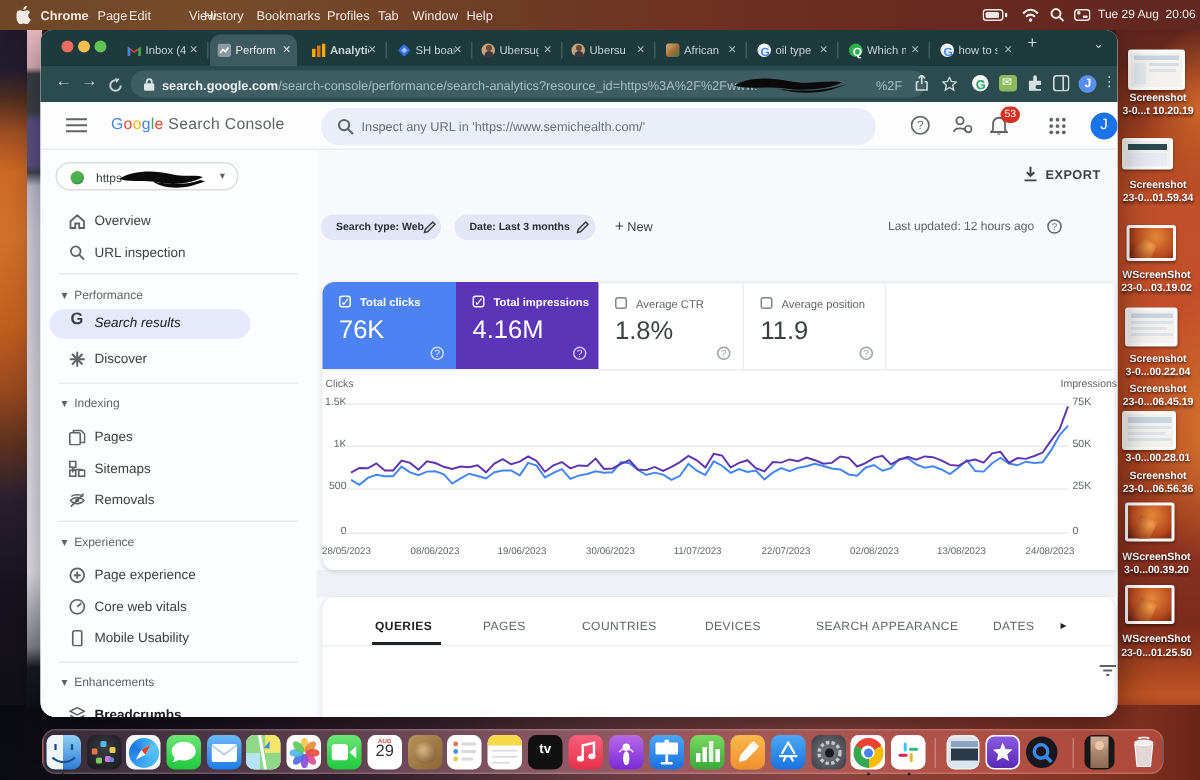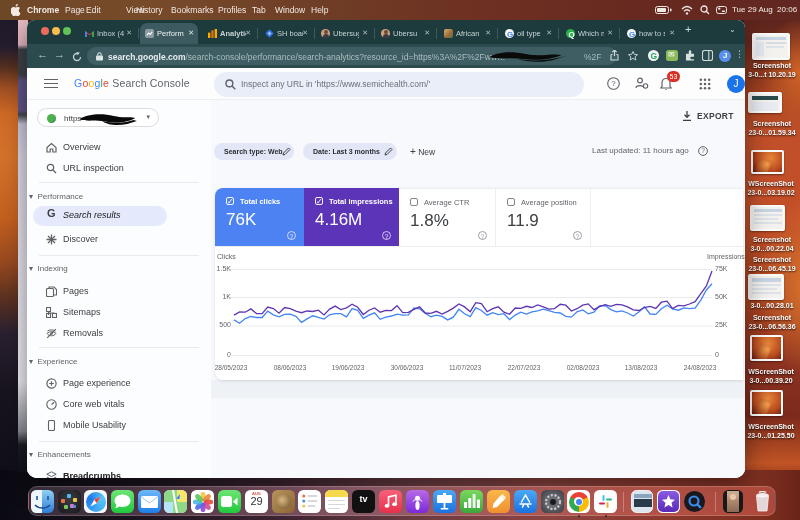--- a/index.html
+++ b/index.html
@@ -36,21 +36,21 @@
 #toolbar { position:absolute; left:0; top:24px; width:718px; height:24px; background:#2b4b4f; }
 .nav { position:absolute; top:4px; color:#c3d2d2; font-size:11px; }
 #omni { position:absolute; left:60px; top:3px; width:530px; height:18px; border-radius:9px; background:#3e5e63; color:#e8eef0; font-size:8.5px; }
 
 #content { position:absolute; left:0; top:48px; width:718px; height:410px; background:#fff; }
 #gsc-head { position:absolute; left:0; top:0; width:718px; height:32px; background:#fdfdfe; border-bottom:1px solid #eceef2; }
 #gsc-body { position:absolute; left:0; top:32px; width:718px; height:378px; }
 #sidebar { position:absolute; left:0; top:0; width:184px; height:378px; background:#fcfdfe; }
 #main { position:absolute; left:184px; top:0; width:534px; height:378px; background:#f8f9fc; }
 .sideitem { position:absolute; left:32px; font-size:9px; color:#3c4043; }
-.sechead { position:absolute; left:2px; font-size:8px; color:#5f6368; }
+.sechead { position:absolute; left:14px; font-size:8px; color:#5f6368; }
 .sideico { position:absolute; left:19px; width:11px; height:11px; }
 .sdiv { position:absolute; left:12px; width:160px; height:1px; background:#e8eaed; }
 .chip { position:absolute; top:0; height:17px; border-radius:9px; background:#e2e6f7; color:#2a2d33; font-size:7px; font-weight:bold; line-height:17px; }
 .card { position:absolute; top:0; height:58px; color:#fff; }
 .cb { position:absolute; left:11px; top:9px; width:8px; height:8px; border:1px solid rgba(255,255,255,.95); border-radius:2px; font-size:8px; line-height:8px; text-align:center; }
 .cb.g { border-color:#80868b; }
 .clab { position:absolute; left:25px; top:9px; font-size:7.5px; font-weight:bold; }
 .cval { position:absolute; left:11px; top:22px; font-size:17px; }
 .chelp { position:absolute; right:8px; bottom:6px; width:9px; height:9px; border:1px solid rgba(255,255,255,.7); border-radius:50%; font-size:7px; line-height:9px; text-align:center; color:rgba(255,255,255,.85); }
 .chelp.g { border-color:#9aa0a6; color:#9aa0a6; }
@@ -396,21 +396,21 @@
               <line x1="1" y1="9.3" x2="9" y2="9.3" stroke="#3c4043" stroke-width="1.3"></line>
             </svg>
           <span class="abs" style="left:486px;top:11px;font-size:8.5px;font-weight:bold;color:#3c4043;letter-spacing:.3px;">EXPORT</span>
           <div class="chip" style="left:3px;top:43px;width:80px;"><span style="margin-left:10px;">Search type: Web</span><svg class="abs" style="left:68px;top:4px;" width="9" height="9" viewBox="0 0 9 9">
                 <path d="M1 8 L1.5 6 L6.5 1 L8 2.5 L3 7.5 Z" fill="none" stroke="#3c4043" stroke-width="1"></path>
               </svg></div>
           <div class="chip" style="left:92px;top:43px;width:94px;"><span style="margin-left:10px;">Date: Last 3 months</span><svg class="abs" style="left:81px;top:4px;" width="9" height="9" viewBox="0 0 9 9">
                 <path d="M1 8 L1.5 6 L6.5 1 L8 2.5 L3 7.5 Z" fill="none" stroke="#3c4043" stroke-width="1"></path>
               </svg></div>
           <span class="abs" style="left:199px;top:46px;font-size:8.5px;color:#3c4043;"><span style="font-size:10px;">+</span> New</span>
-          <span class="abs" style="left:381px;top:46px;font-size:8px;color:#5f6368;">Last updated: 11 hours ago</span>
+          <span class="abs" style="left:381px;top:46px;font-size:8px;color:#5f6368;">Last updated: 12 hours ago</span>
           <svg class="abs" style="left:487px;top:46px;" width="10" height="10" viewBox="0 0 10 10">
               <circle cx="5" cy="5" r="4.4" fill="none" stroke="#5f6368" stroke-width="1"></circle>
               <text x="5" y="7.3" font-size="6.5" fill="#5f6368" text-anchor="middle" font-family="Liberation Sans">?</text>
             </svg>
           <div class="abs" style="left:4px;top:88px;width:528px;height:192px;background:#fff;border-radius:8px 0 0 8px;box-shadow:0 1px 3px rgba(60,64,67,.15);">
             <div class="card" style="left:0;width:89px;background:#4d82f3;border-radius:8px 0 0 0;">
               <div class="cb">✓</div>
                 <span class="clab">Total clicks</span>
                 <span class="cval">76K</span>
                 <div class="chelp">?</div>
@@ -458,20 +458,36 @@
           </svg>
           <span class="datlab" style="left:0px;top:264px;width:40px;text-align:center;">28/05/2023</span>
           <span class="datlab" style="left:59px;top:264px;width:40px;text-align:center;">08/06/2023</span>
           <span class="datlab" style="left:117px;top:264px;width:40px;text-align:center;">19/06/2023</span>
           <span class="datlab" style="left:176px;top:264px;width:40px;text-align:center;">30/06/2023</span>
           <span class="datlab" style="left:234px;top:264px;width:40px;text-align:center;">11/07/2023</span>
           <span class="datlab" style="left:293px;top:264px;width:40px;text-align:center;">22/07/2023</span>
           <span class="datlab" style="left:352px;top:264px;width:40px;text-align:center;">02/08/2023</span>
           <span class="datlab" style="left:410px;top:264px;width:40px;text-align:center;">13/08/2023</span>
           <span class="datlab" style="left:469px;top:264px;width:40px;text-align:center;">24/08/2023</span>
+          <div class="abs" style="left:4px;top:298px;width:528px;height:80px;background:#fff;border-radius:8px 8px 0 0;box-shadow:0 1px 3px rgba(60,64,67,.15);">
+            <span class="qtab" style="left:35px;top:15px;color:#202124;font-weight:bold;">QUERIES</span>
+            <span class="qtab" style="left:107px;top:15px;">PAGES</span>
+            <span class="qtab" style="left:173px;top:15px;">COUNTRIES</span>
+            <span class="qtab" style="left:255px;top:15px;">DEVICES</span>
+            <span class="qtab" style="left:329px;top:15px;">SEARCH APPEARANCE</span>
+            <span class="qtab" style="left:447px;top:15px;">DATES</span>
+            <span class="qtab" style="left:492px;top:14px;color:#202124;">▸</span>
+            <div class="abs" style="left:33px;top:30px;width:46px;height:2px;background:#202124;"></div>
+            <div class="abs" style="left:0;top:32px;width:528px;height:1px;background:#eceef1;"></div>
+            <svg class="abs" style="left:518px;top:45px;" width="11" height="9" viewBox="0 0 11 9">
+                <line x1="0" y1="1" x2="11" y2="1" stroke="#5f6368" stroke-width="1.2"></line>
+                <line x1="2.5" y1="4" x2="8.5" y2="4" stroke="#5f6368" stroke-width="1.2"></line>
+                <line x1="4.5" y1="7" x2="6.5" y2="7" stroke="#5f6368" stroke-width="1.2"></line>
+              </svg>
+          </div>
         </div>
       </div>
     </div>
   </div>
   <div class="abs" id="menubar">
     <svg class="abs" style="left:11px;top:4px;" width="10" height="12" viewBox="0 0 10 12">
         <path d="M7.8 6.4 c0-1.5 1.2-2.2 1.3-2.3 -0.7-1-1.8-1.2-2.2-1.2 -0.9-0.1-1.8 0.6-2.3 0.6 -0.5 0-1.2-0.6-2-0.6 -1 0-2 0.6-2.5 1.5 -1.1 1.9-0.3 4.7 0.8 6.2 0.5 0.8 1.1 1.6 1.9 1.6 0.8 0 1.1-0.5 2-0.5 0.9 0 1.2 0.5 2 0.5 0.8 0 1.4-0.8 1.9-1.5 0.6-0.9 0.8-1.7 0.8-1.8 0 0-1.6-0.6-1.7-2.5z" fill="#f2e9e4"></path>
         <path d="M6.3 1.7 C6.7 1.2 7 0.5 6.9 -0.2 6.3-0.1 5.6 0.2 5.2 0.7 4.8 1.1 4.5 1.9 4.6 2.6 5.3 2.6 5.9 2.2 6.3 1.7z" fill="#f2e9e4"></path>
       </svg>
     <span class="l" style="left:27px;font-weight:bold;">Chrome</span>

